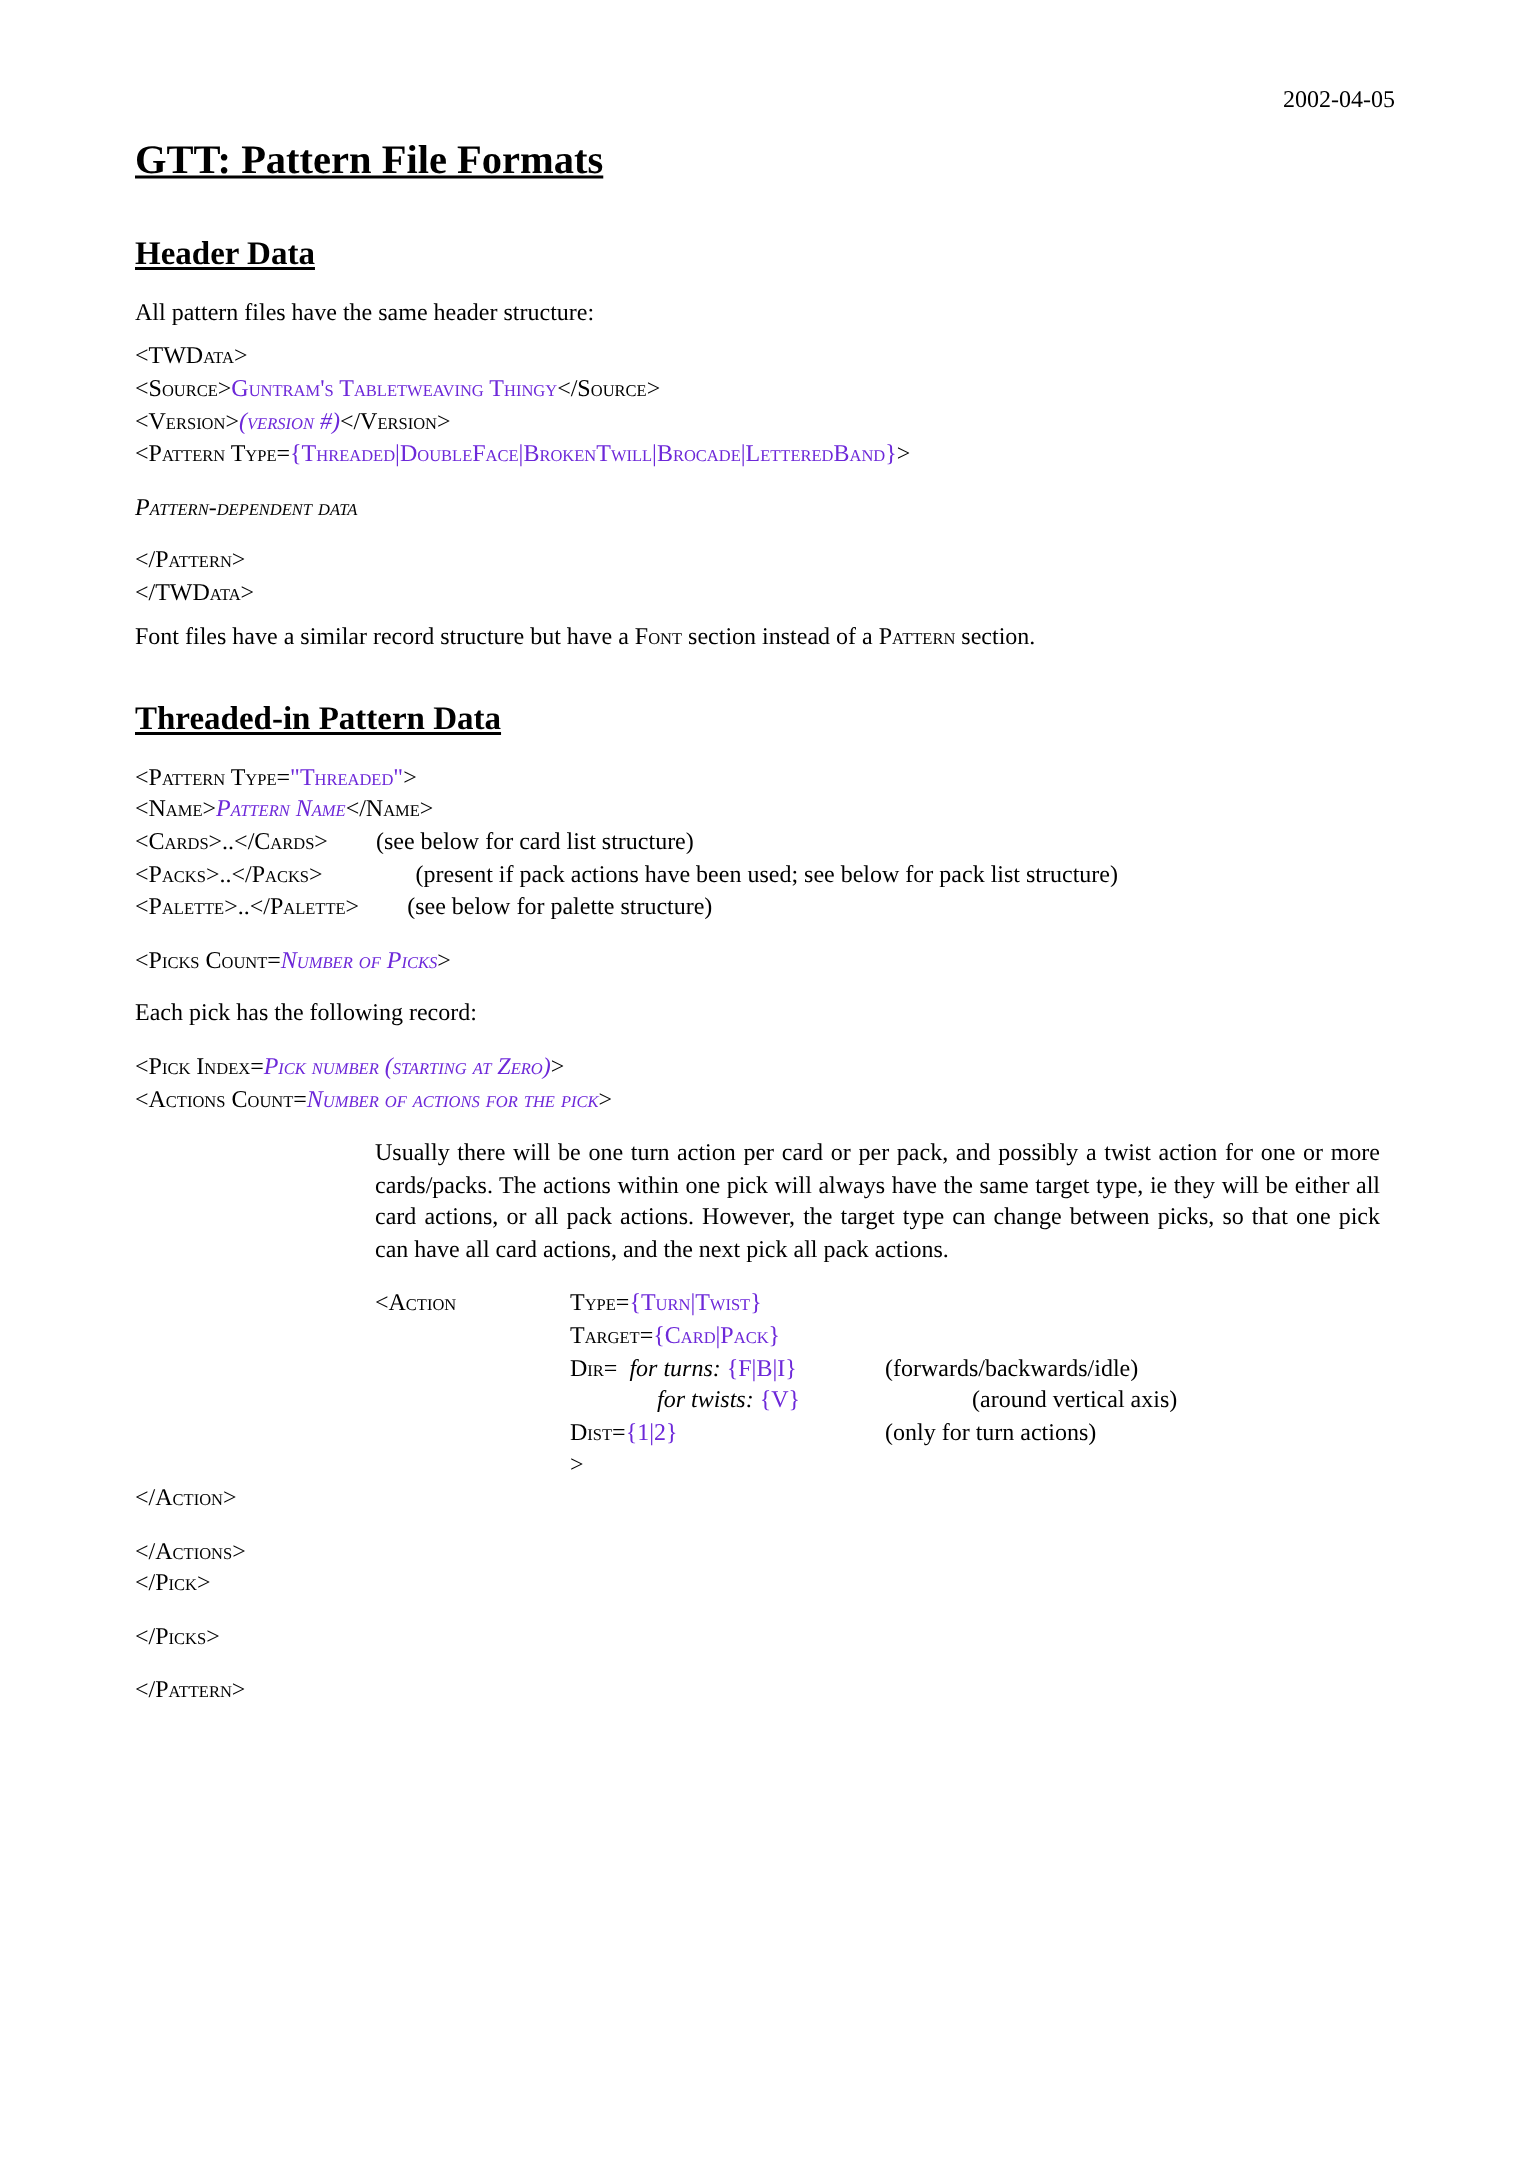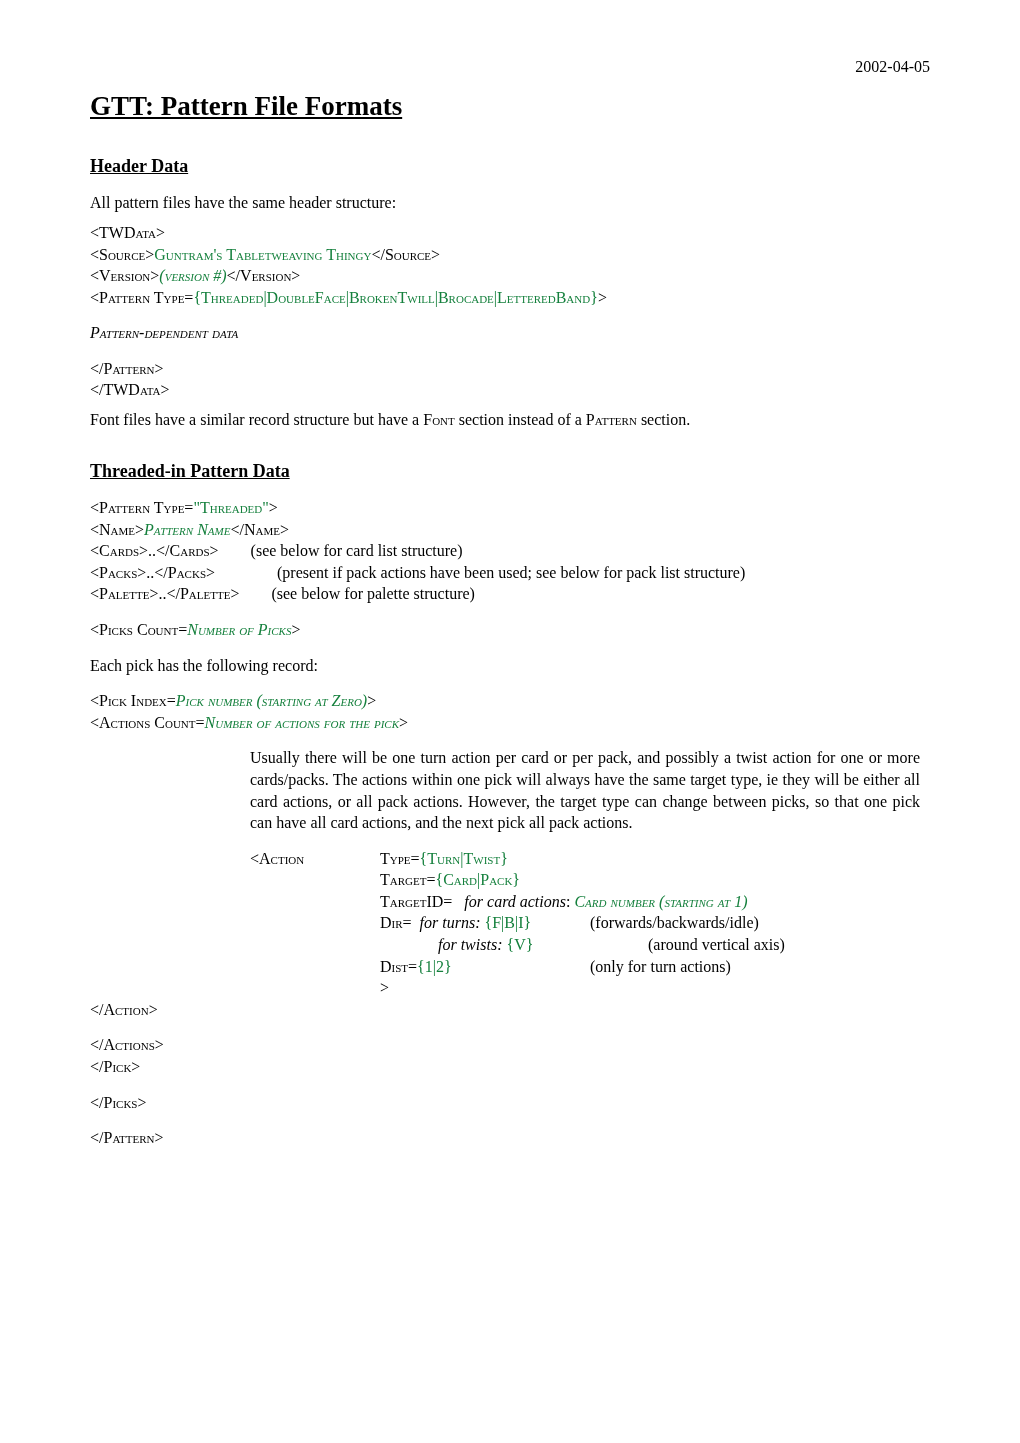--- a/index.html
+++ b/index.html
@@ -18,28 +18,28 @@
       font-size: 16px;
       margin-bottom: 10px;
     }
     h1.title {
       font-size: 27px;
       font-weight: bold;
       text-decoration: underline;
       margin: 0 0 30px 0;
     }
     h2.section {
-      font-size: 18px;
+      font-size: 22px;
       font-weight: bold;
       text-decoration: underline;
       margin: 28px 0 14px 0;
     }
     p { margin: 8px 0; }
     .smallcaps { font-variant: small-caps; }
-    .blue { color: #15803d; }
+    .blue { color: #6d28d9; }
     .italic { font-style: italic; }
     .ind1 { margin-left: 32px; }
     .ind2 { margin-left: 64px; }
     .ind3 { margin-left: 96px; }
     .ind4 { margin-left: 128px; }
     .ind5 { margin-left: 160px; }
     .line { margin: 0; padding: 0; }
     .vsp { height: 14px; }
     .comment { margin-left: 28px; }
     .actblock { display: flex; justify-content: center; }
@@ -148,23 +148,20 @@
   <div class="actlabel">
     <span>&lt;A</span><span class="smallcaps">ction</span>
   </div>
   <div class="actcol">
     <div class="line">
       <span>T</span><span class="smallcaps">ype=</span><span class="blue smallcaps">{Turn|Twist}</span>
     </div>
     <div class="line">
       <span>T</span><span class="smallcaps">arget=</span><span class="blue smallcaps">{Card|Pack}</span>
     </div>
-    <div class="line">
-      <span>T</span><span class="smallcaps">arget</span><span>ID=</span>&nbsp;&nbsp;&nbsp;<span class="italic">for card actions</span><span>: </span><span class="blue italic smallcaps">Card number (starting at 1)</span>
-    </div>
     <div class="line tabrow">
       <span class="tabc1"><span>D</span><span class="smallcaps">ir=</span>&nbsp;&nbsp;<span class="italic">for turns:</span>&nbsp;<span class="blue">{F|B|I}</span></span>
       <span>(forwards/backwards/idle)</span>
     </div>
     <div class="line tabrow">
       <span class="tabc1" style="padding-left:58px"><span class="italic">for twists:</span>&nbsp;<span class="blue">{V}</span></span>
       <span>(around vertical axis)</span>
     </div>
     <div class="line tabrow">
       <span class="tabc1"><span>D</span><span class="smallcaps">ist=</span><span class="blue">{1|2}</span></span>

